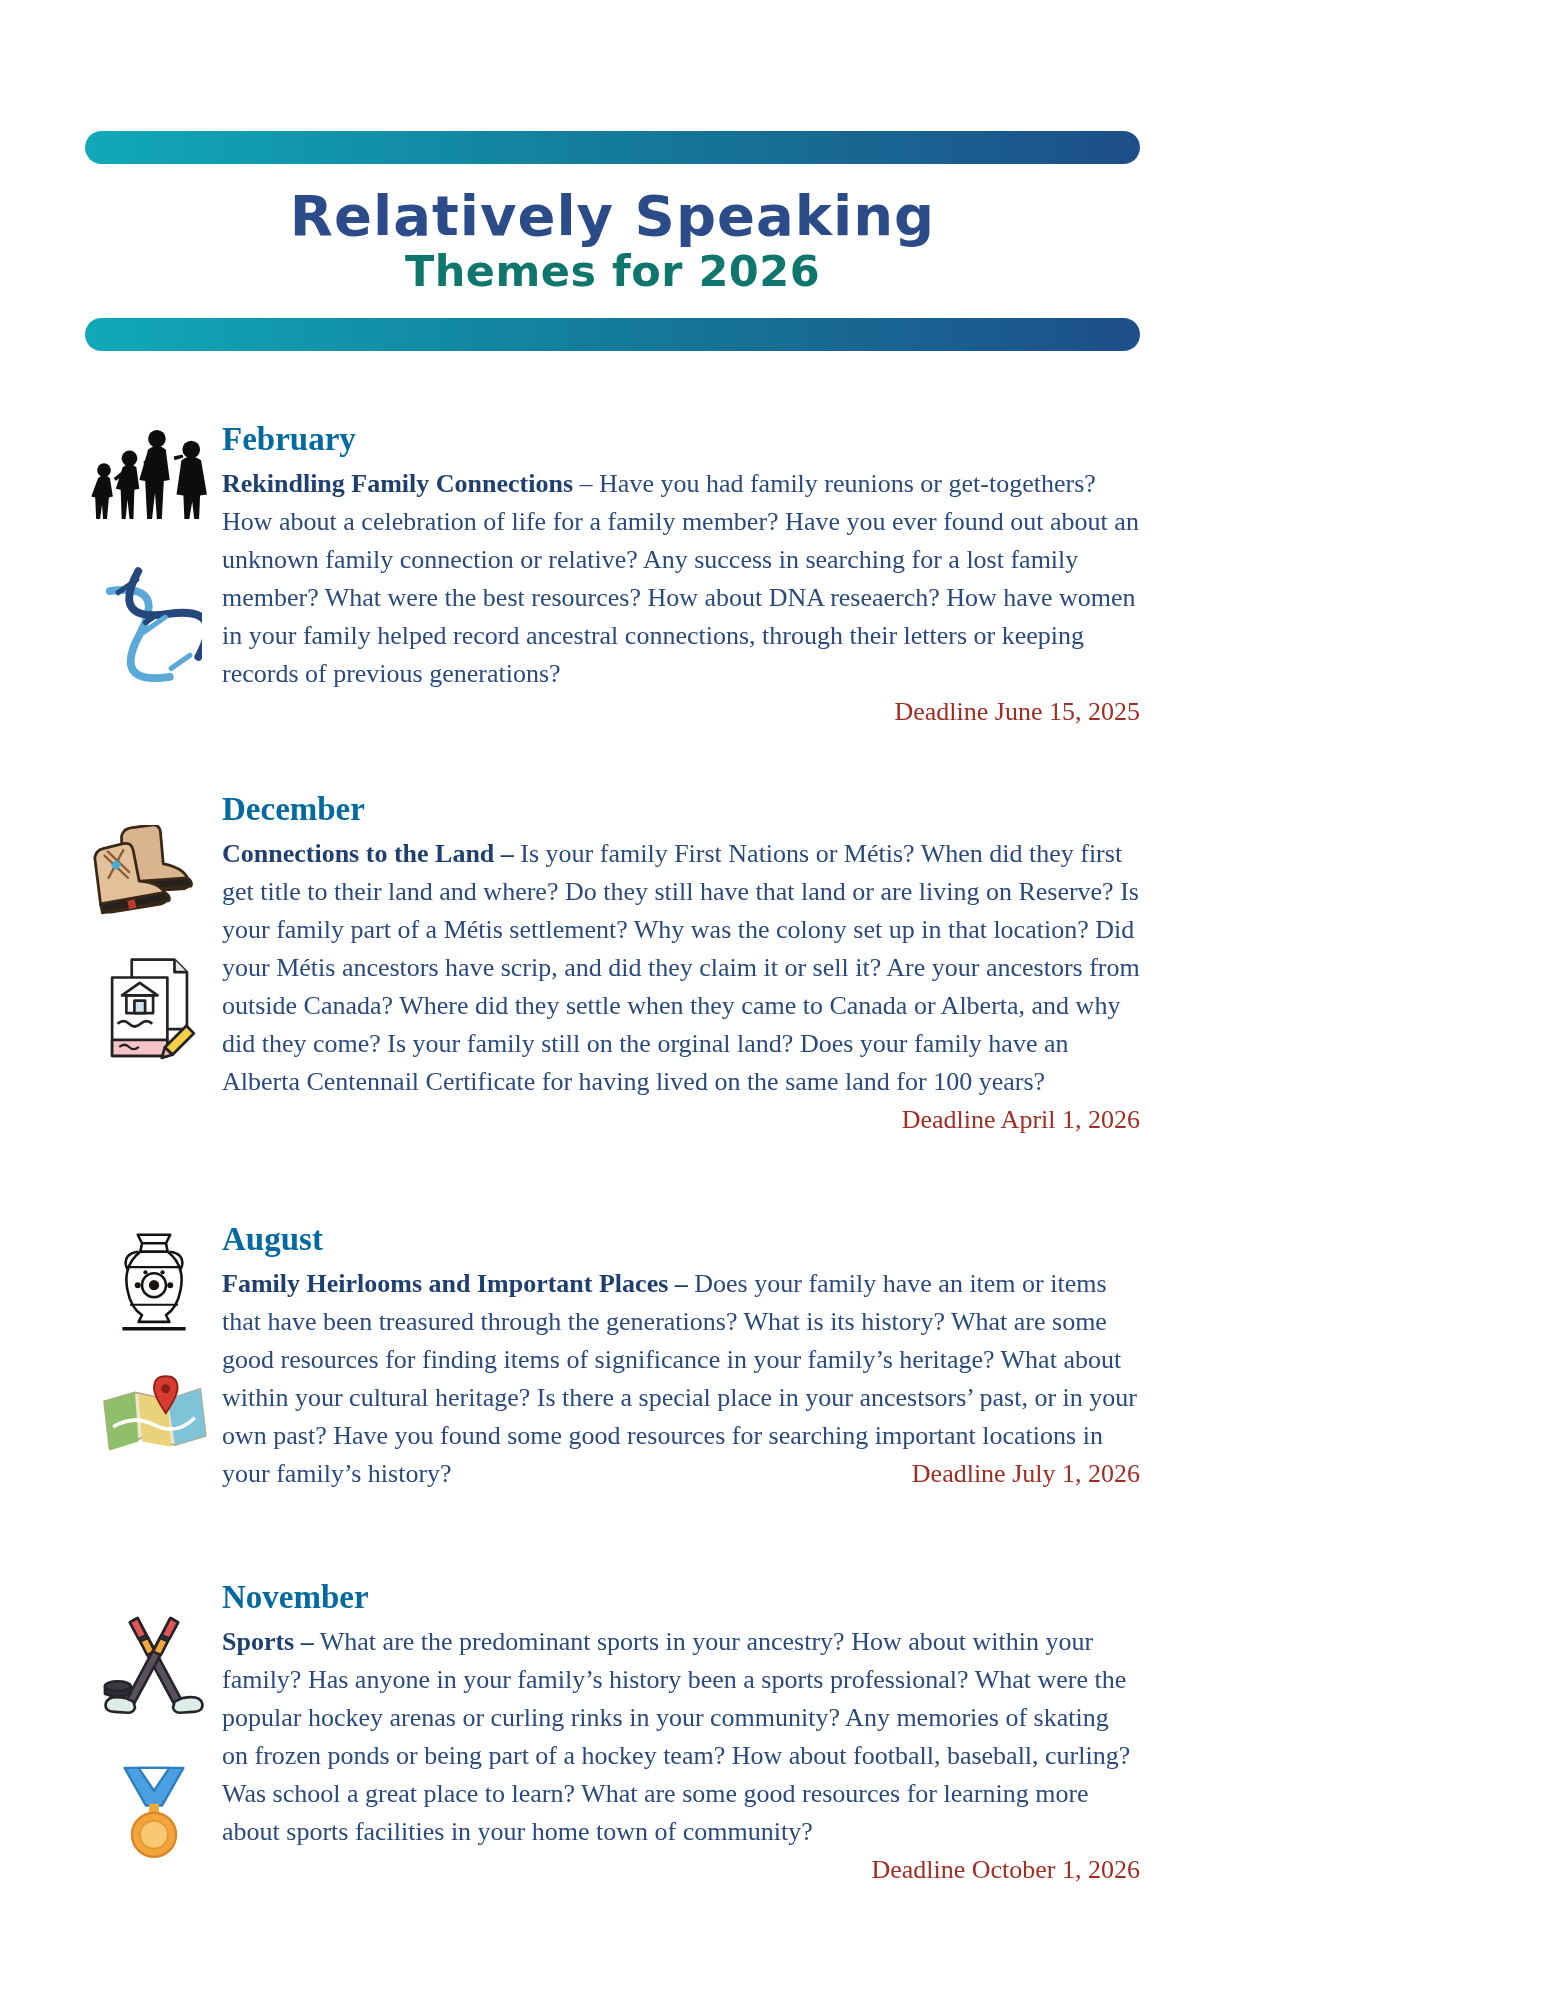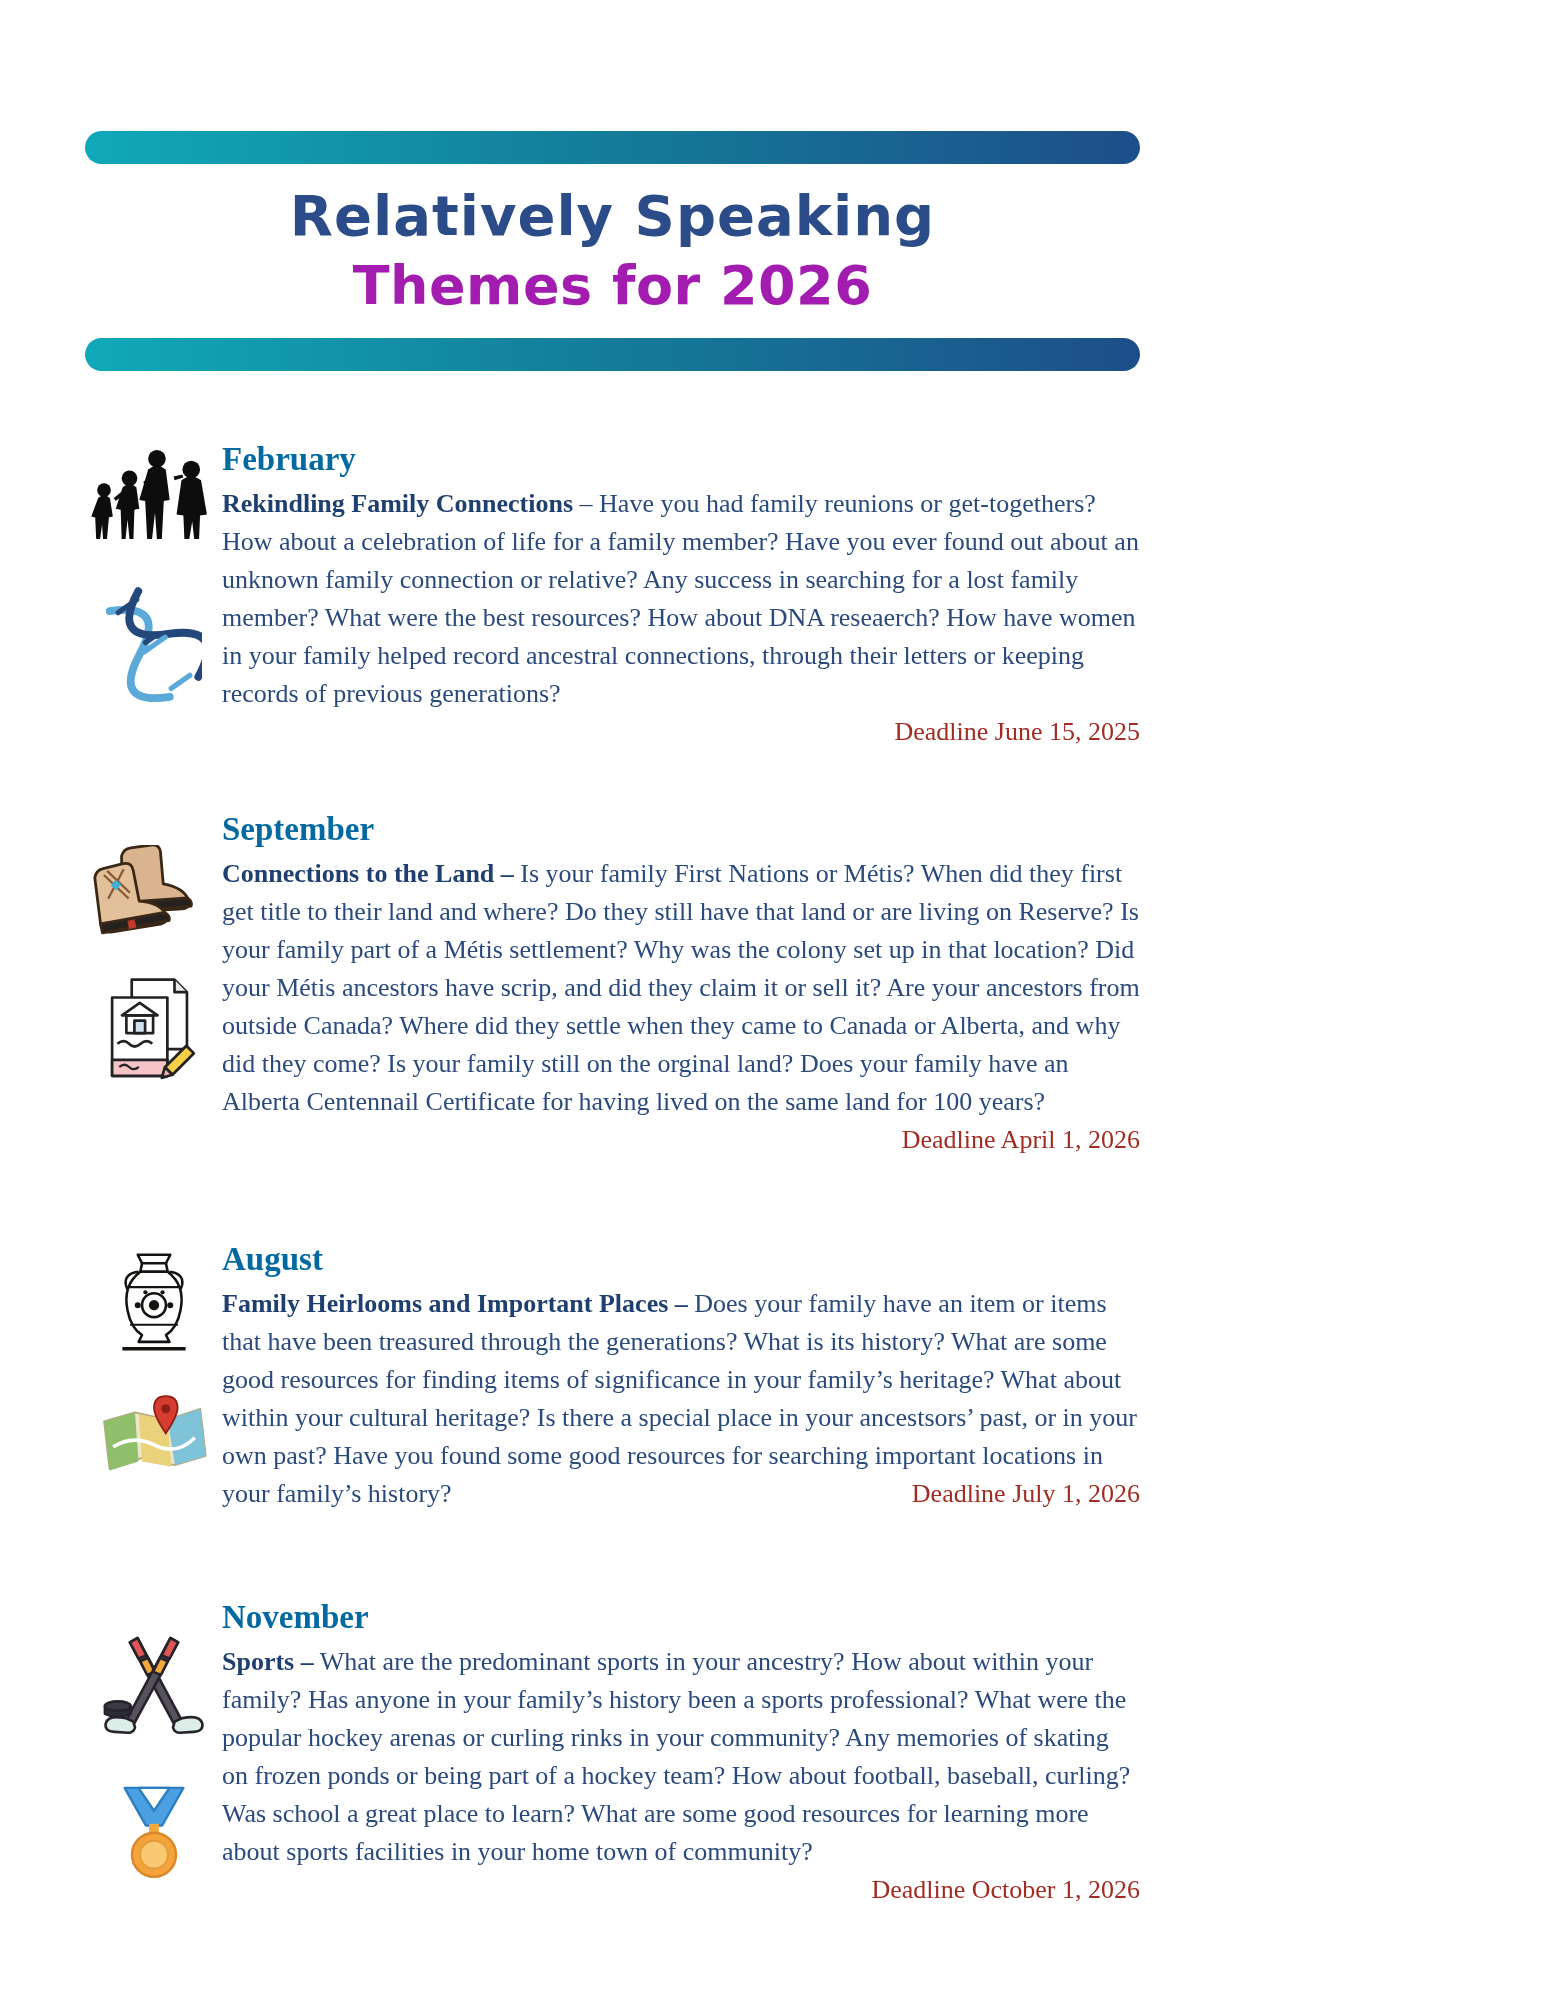--- a/index.html
+++ b/index.html
@@ -23,27 +23,27 @@
     margin-top:20px;
     text-align:center;
     font-family:"DejaVu Sans", sans-serif;
     font-weight:bold;
     font-size:56px;
     line-height:1.15;
     color:#2b4c88;
     letter-spacing:1px;
   }
   .page-subtitle{
-    margin-top:8px;
+    margin-top:0;
     text-align:center;
     font-family:"DejaVu Sans", sans-serif;
     font-weight:bold;
-    font-size:54px;
+    font-size:43px;
     line-height:1.1;
-    color:#a21caf;
+    color:#0f766e;
     letter-spacing:0.5px;
   }
   .theme-section{display:flex;}
   .sec-feb{margin-top:68px;}
   .sec-may{margin-top:58px;}
   .sec-aug{margin-top:80px;}
   .sec-nov{margin-top:84px;}
   .icon-col{
     width:137px;flex:0 0 137px;
     display:flex;flex-direction:column;align-items:center;
@@ -228,21 +228,21 @@
     <section class="theme-section sec-may">
       <div class="icon-col">
         <svg class="icon icon-mocc">
             <use href="#i-mocc"></use>
           </svg>
         <svg class="icon icon-docs">
             <use href="#i-docs"></use>
           </svg>
       </div>
       <div class="text-col">
-        <h2 class="month">September</h2>
+        <h2 class="month">December</h2>
         <p class="para">
           <strong class="theme">Connections to the Land –</strong>
           <span>Is your family First Nations or Métis? When did they first get title to their land and where? Do they still have that land or are living on Reserve? Is your family part of a Métis settlement? Why was the colony set up in that location? Did your Métis ancestors have scrip, and did they claim it or sell it? Are your ancestors from outside Canada? Where did they settle when they came to Canada or Alberta, and why did they come? Is your family still on the orginal land? Does your family have an Alberta Centennail Certificate for having lived on the same land for 100 years?</span>
           <span class="deadline inline">Deadline April 1, 2026</span>
         </p>
       </div>
     </section>
 
     <section class="theme-section sec-aug">
       <div class="icon-col">

